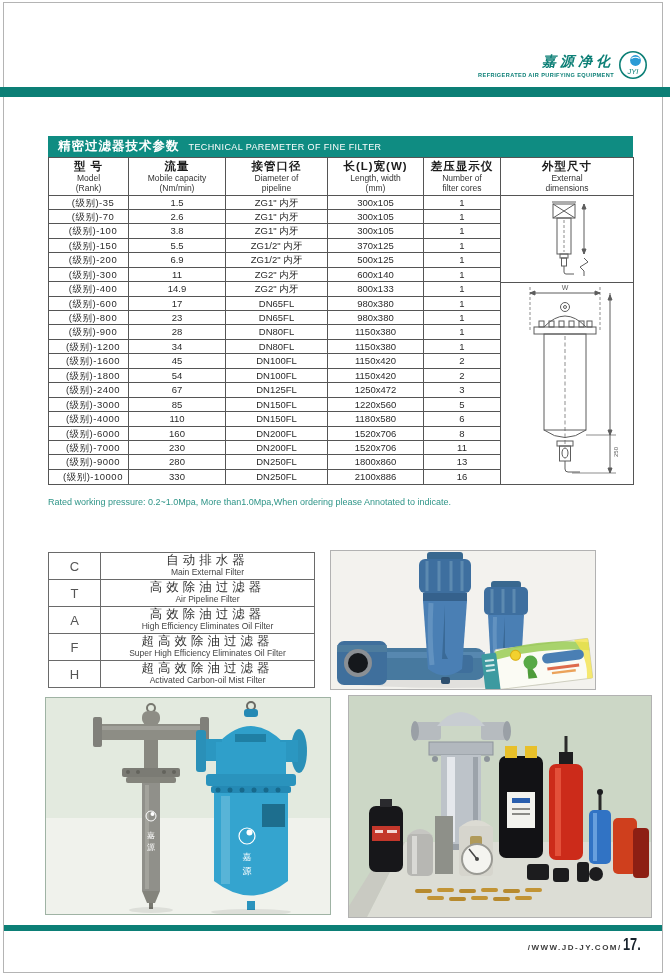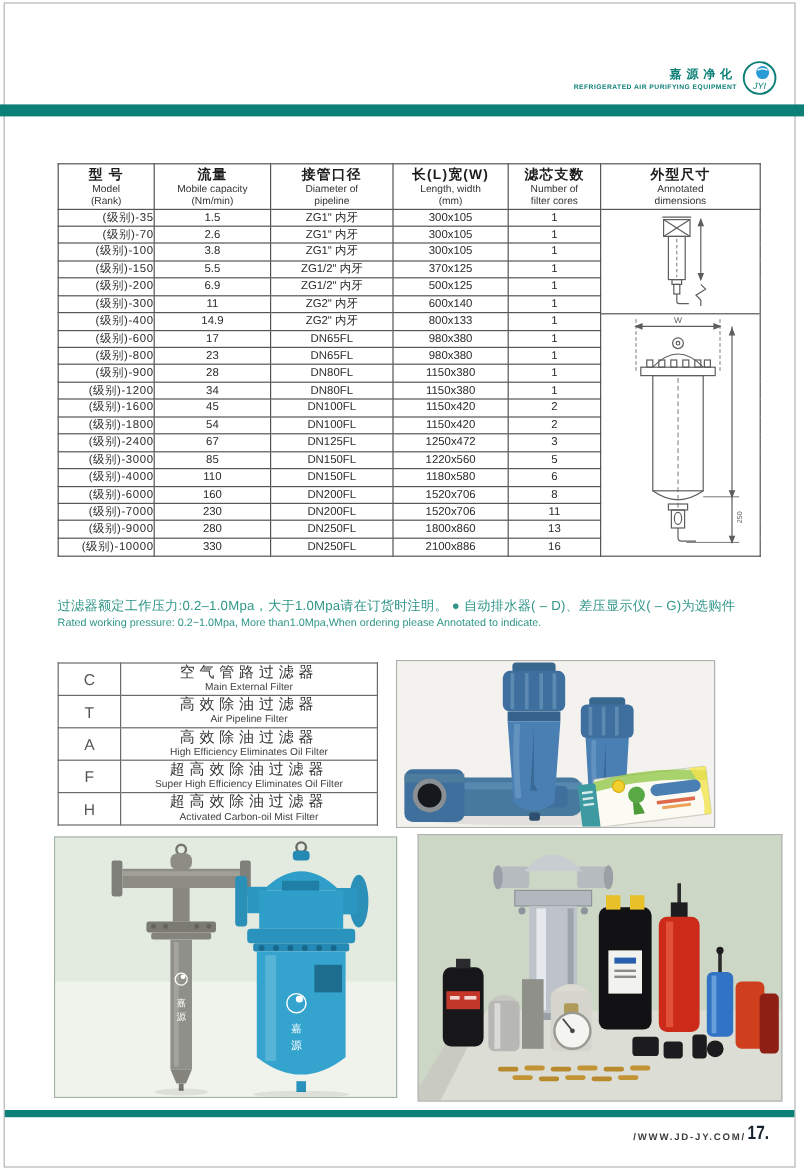--- a/index.html
+++ b/index.html
@@ -9,36 +9,36 @@
     font-family:"Liberation Sans", sans-serif; color:#2e2e2e;
   }
   .page-border { position:absolute; left:3px; top:2px; right:7px; bottom:5px;
     border:1px solid #b4b4b4; pointer-events:none; }
   .band-top { position:absolute; left:0; right:0; top:87px; height:10px; background:#0c7f76; }
   .band-bottom { position:absolute; left:4px; right:8px; top:925px; height:6px; background:#0c7f76; }
 
   
   .logo { position:absolute; top:50px; right:22px; display:flex; align-items:center; gap:4px; }
   .logo-text { text-align:right; color:#0c7f76; }
-  .logo-cn { font-size:10px; font-weight:bold; letter-spacing:4px;
+  .logo-cn { font-size:14px; font-weight:bold; font-style:italic; letter-spacing:4px;
     font-family:"Liberation Serif", serif; white-space:nowrap; }
   .logo-en { font-size:5.6px; font-weight:bold; letter-spacing:.4px; white-space:nowrap; margin-top:1px; }
 
   
   .spec { position:absolute; left:48px; top:136px; width:585px; }
   .spec-title { height:21px; background:#0f8c82; color:#fff; display:flex; align-items:center; padding-left:10px; }
   .spec-title .cn { font-size:12.5px; font-weight:bold; letter-spacing:1px; }
   .spec-title .en { font-size:9px; margin-left:9px; letter-spacing:.4px; }
   table.spec-tbl { width:585px; border-collapse:collapse; table-layout:fixed; background:#fff; }
   .spec-tbl th, .spec-tbl td { border:1px solid #555; }
   .spec-tbl thead th { height:30px; vertical-align:middle; padding:1px 0; font-weight:normal; }
   .h-cn { font-size:11.5px; font-weight:bold; color:#1c1c1c; letter-spacing:1px; }
   .h-en { font-size:8.5px; color:#333; line-height:1.15; }
   .spec-tbl tbody td { height:13.5px; font-size:9.5px; text-align:center; color:#2b2b2b; padding:0; line-height:1; }
-  .spec-tbl tbody td.c-model { text-align:right; padding-left:9px; letter-spacing:.5px; }
+  .spec-tbl tbody td.c-model { text-align:center; padding-left:9px; letter-spacing:.5px; }
   td.c-dims { vertical-align:top; padding:0 !important; }
   .dims-a { height:87px; border-bottom:1px solid #555; display:flex; align-items:center; justify-content:center; }
   .dims-b { height:201px; display:flex; align-items:center; justify-content:center; }
   .dims-a svg, .dims-b svg { display:block; }
 
   
   .notes { position:absolute; left:48px; top:497px; width:588px; color:#2f9588; }
   .notes .cn { font-size:11px; letter-spacing:.2px; margin-bottom:2px; white-space:nowrap; }
   .notes .en { font-size:9px; line-height:1.3; }
 
@@ -77,20 +77,24 @@
   </div>
   <svg width="30" height="30" viewBox="0 0 30 30">
     <circle cx="15" cy="15" r="13.2" fill="none" stroke="#0c7f76" stroke-width="1.6"></circle>
     <circle cx="17.5" cy="10.5" r="5.4" fill="#2a9bd6"></circle>
     <path d="M13.5,8.5 q4,-2.5 8,0" stroke="#fff" stroke-width="1.2" fill="none"></path>
     <text x="15" y="24" font-size="7.5" text-anchor="middle" fill="#0c7f76" font-family="Liberation Serif, serif" font-style="italic">JYI</text>
   </svg>
 </div>
 
 <div class="spec">
+  <div class="spec-title">
+    <span class="cn">精密过滤器技术参数</span>
+    <span class="en">TECHNICAL PAREMETER OF FINE FILTER</span>
+  </div>
   <table class="spec-tbl">
     <colgroup>
       <col style="width:80px">
         <col style="width:97px">
         <col style="width:102px">
       <col style="width:96px">
         <col style="width:77px">
         <col style="width:133px">
     </colgroup>
     <thead>
@@ -109,27 +113,27 @@
           <div class="h-cn">接管口径</div>
           <div class="h-en">Diameter of</div>
           <div class="h-en">pipeline</div>
         </th>
         <th>
           <div class="h-cn">长(L)宽(W)</div>
           <div class="h-en">Length, width</div>
           <div class="h-en">(mm)</div>
         </th>
         <th>
-          <div class="h-cn">滤芯支数</div>
+          <div class="h-cn">差压显示仪</div>
           <div class="h-en">Number of</div>
           <div class="h-en">filter cores</div>
         </th>
         <th>
           <div class="h-cn">外型尺寸</div>
-          <div class="h-en">Annotated</div>
+          <div class="h-en">External</div>
           <div class="h-en">dimensions</div>
         </th>
       </tr>
     </thead>
     <tbody>
         <tr>
           <td class="c-model">(级别)-35</td>
           <td>1.5</td>
           <td>ZG1" 内牙</td>
           <td>300x105</td>
@@ -321,30 +325,29 @@
           <td>330</td>
           <td>DN250FL</td>
           <td>2100x886</td>
           <td>16</td>
         </tr>
       </tbody>
   </table>
 </div>
 
 <div class="notes">
-  <div class="cn">过滤器额定工作压力:0.2–1.0Mpa，大于1.0Mpa请在订货时注明。 ● 自动排水器( – D)、差压显示仪( – G)为选购件</div>
   <div class="en">Rated working pressure: 0.2~1.0Mpa, More than1.0Mpa,When ordering please Annotated to indicate.</div>
 </div>
 
 <table class="type-tbl">
   <tbody>
   <tr>
     <td class="code">C</td>
     <td class="desc">
-      <div class="type-cn">空气管路过滤器</div>
+      <div class="type-cn">自动排水器</div>
       <div class="type-en">Main External Filter</div>
     </td>
   </tr>
 
   <tr>
     <td class="code">T</td>
     <td class="desc">
       <div class="type-cn">高效除油过滤器</div>
       <div class="type-en">Air Pipeline Filter</div>
     </td>

